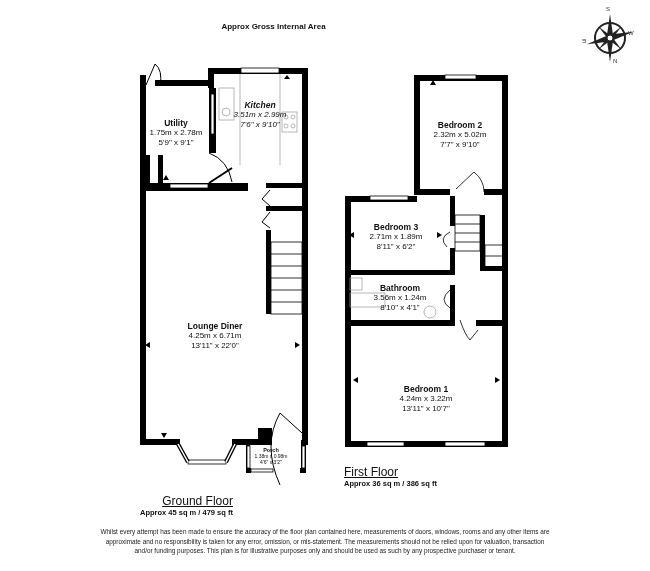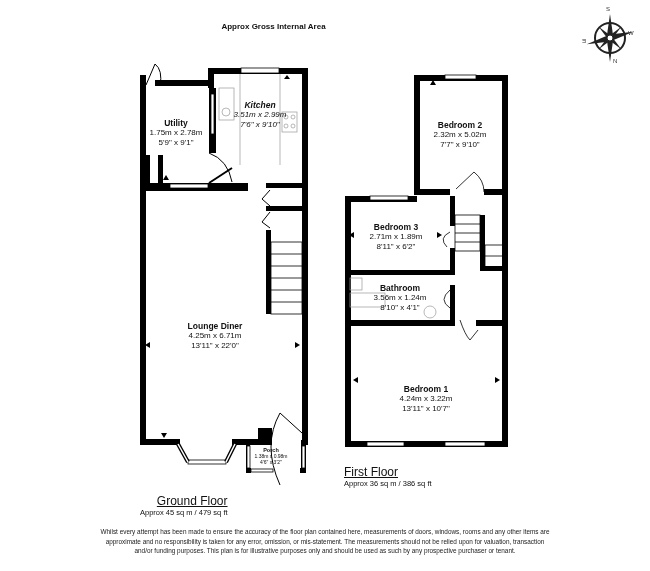--- a/index.html
+++ b/index.html
@@ -5,21 +5,21 @@
   html, body { margin: 0; padding: 0; background: #ffffff; }
   body { width: 650px; height: 571px; position: relative; overflow: hidden; font-family: "Liberation Sans", sans-serif; color: #111; }
   .abs { position: absolute; }
   .title { left: 0; width: 547px; top: 22px; text-align: center; font-weight: bold; font-size: 8px; line-height: 10px; }
   svg.plan { position: absolute; left: 0; top: 0; }
   .room-label { position: absolute; text-align: center; font-size: 8px; line-height: 10px; white-space: nowrap; transform: translateX(-50%); }
   .room-label .name { font-weight: bold; font-size: 8.5px; }
   .room-label.small { font-size: 5px; line-height: 6px; }
   .room-label.small .name { font-size: 5.5px; }
   .floor-title { font-size: 12px; line-height: 14px; text-decoration: underline; }
-  .floor-area { font-weight: normal; font-size: 7.5px; line-height: 10px; }
+  .floor-area { font-weight: bold; font-size: 7.5px; line-height: 10px; }
   .disclaimer { left: 100px; width: 450px; top: 527px; text-align: center; font-size: 6.4px; line-height: 9.5px; color: #222; }
   .compass-label { position: absolute; font-size: 6px; color: #333; }
 </style>
 </head>
 <body>
 
 <div class="abs title">
   <div>Approx Gross Internal Area</div>
 </div>
 

